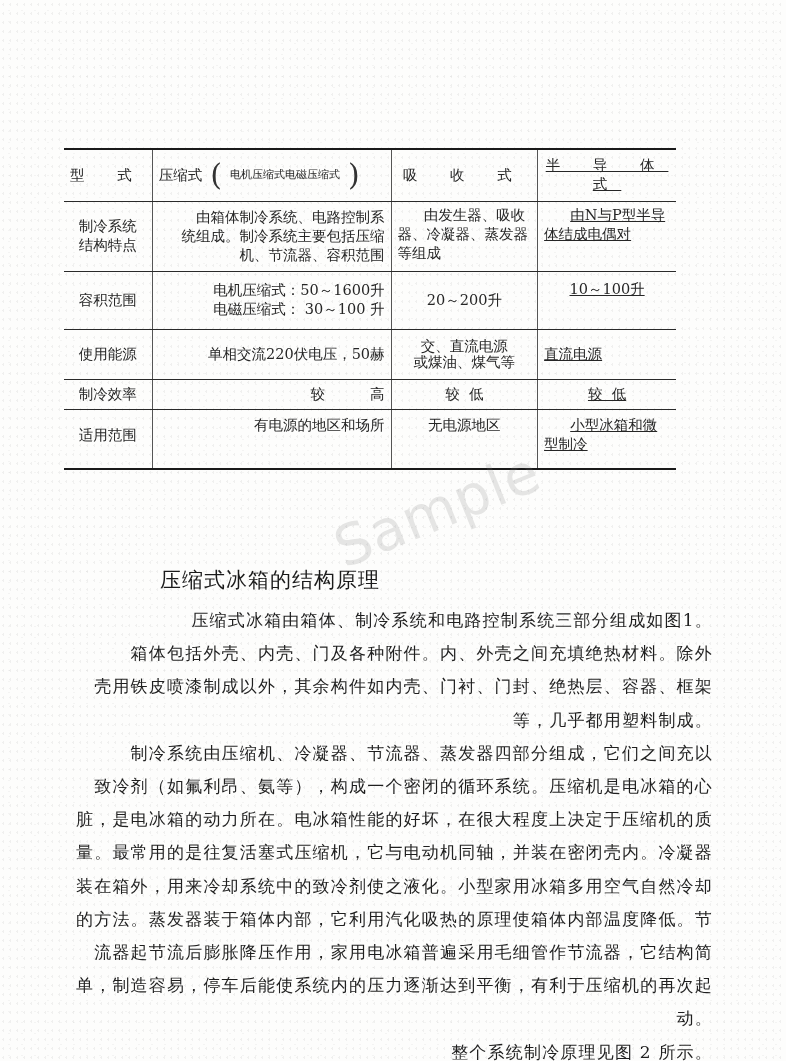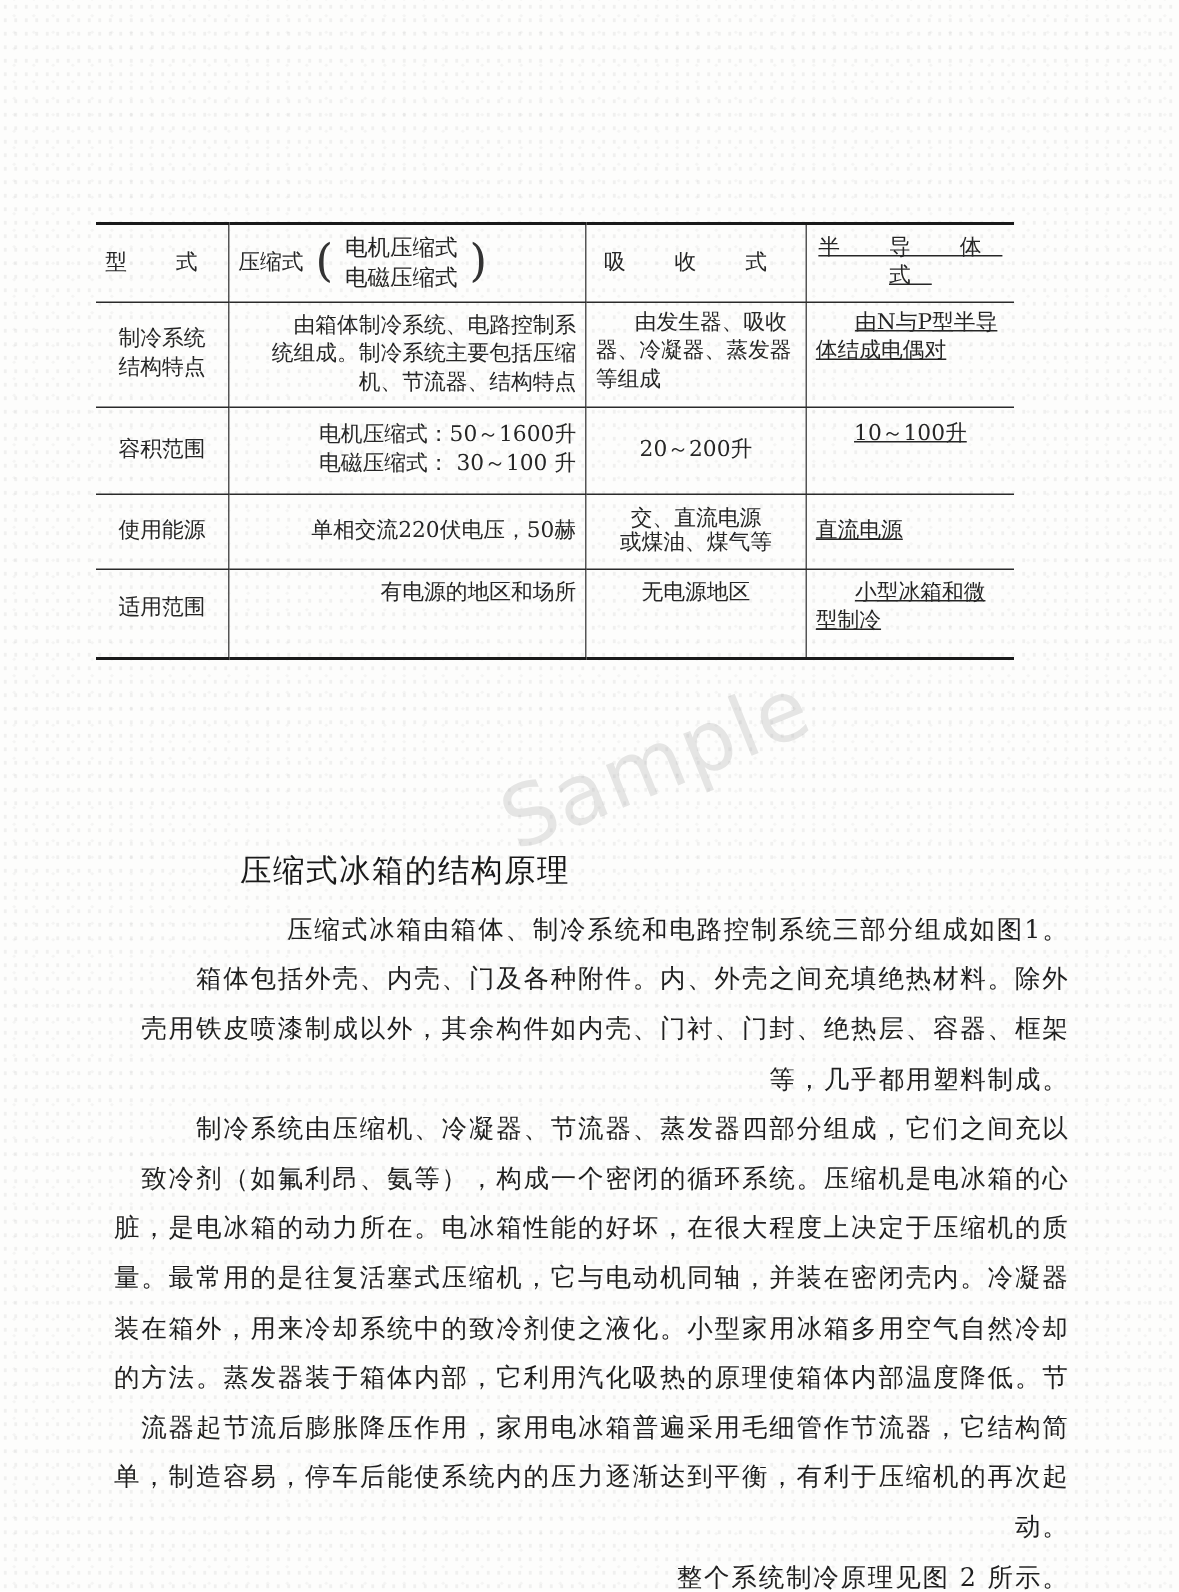--- a/index.html
+++ b/index.html
@@ -54,21 +54,21 @@
     .spec-table tr.first td { border-top: 2.5px solid #1a1a1a; }
     .spec-table tr.last td  { border-bottom: 2.5px solid #1a1a1a; }
     .spec-table td:first-child { border-left: none; text-align: center; width: 78px; }
     .spec-table td:last-child  { border-right: none; text-decoration: underline; }
     .col-comp   { width: 232px; text-align: right; }
     .col-abs    { width: 138px; margin-top: 12px; }
     .col-semi   { width: 130px; }
 
     .hdr-comp { display: flex; align-items: center; gap: 8px; }
     .paren { font-size: 30px; line-height: 30px; font-weight: 300; color: #333; }
-    .sub-types { display: flex; flex-direction: column; align-items: center; font-size: 15px; line-height: 20px; }
+    .sub-types { display: flex; flex-direction: row; align-items: center; font-size: 11px; line-height: 20px; }
     .spaced { letter-spacing: 14px; text-align: center; }
     .center { text-align: center; }
     .indent1 { text-indent: 1.8em; }
     .multiline span { display: block; }
 
     
     .watermark {
       position: absolute;
       left: 325px;
       top: 520px;
@@ -126,21 +126,21 @@
       </td>
       <td class="col-abs spaced">吸 收 式</td>
       <td class="col-semi spaced">半 导 体 式</td>
     </tr>
 
     <tr style="height:70px">
       <td class="multiline">
         <span>制冷系统</span>
         <span>结构特点</span>
       </td>
-      <td class="col-comp indent1">由箱体制冷系统、电路控制系统组成。制冷系统主要包括压缩机、节流器、结构特点</td>
+      <td class="col-comp indent1">由箱体制冷系统、电路控制系统组成。制冷系统主要包括压缩机、节流器、容积范围</td>
       <td class="col-abs indent1" style="vertical-align:top;padding-top:4px">由发生器、吸收器、冷凝器、蒸发器等组成</td>
       <td class="col-semi indent1" style="vertical-align:top;padding-top:4px">由N与P型半导体结成电偶对</td>
     </tr>
 
     <tr style="height:58px">
       <td>容积范围</td>
       <td class="col-comp multiline">
         <span>电机压缩式：50～1600升</span>
         <span>电磁压缩式： 30～100 升</span>
       </td>
@@ -151,20 +151,26 @@
     <tr style="height:50px">
       <td>使用能源</td>
       <td class="col-comp indent1">单相交流220伏电压，50赫</td>
       <td class="col-abs multiline center" style="line-height:16px">
         <span>交、直流电源</span>
         <span>或煤油、煤气等</span>
       </td>
       <td class="col-semi">直流电源</td>
     </tr>
 
+    <tr style="height:30px">
+      <td>制冷效率</td>
+      <td class="col-comp indent1" style="word-spacing:18px;white-space:pre">较  高</td>
+      <td class="col-abs center" style="white-space:pre">较  低</td>
+      <td class="col-semi center" style="white-space:pre">较  低</td>
+    </tr>
 
 
     <tr class="last" style="height:60px">
       <td style="vertical-align:top;padding-top:16px">适用范围</td>
       <td class="col-comp indent1" style="vertical-align:top;padding-top:6px">有电源的地区和场所</td>
       <td class="col-abs center" style="vertical-align:top;padding-top:6px">无电源地区</td>
       <td class="col-semi indent1" style="vertical-align:top;padding-top:6px">小型冰箱和微型制冷</td>
     </tr>
   </tbody>
     </table>

